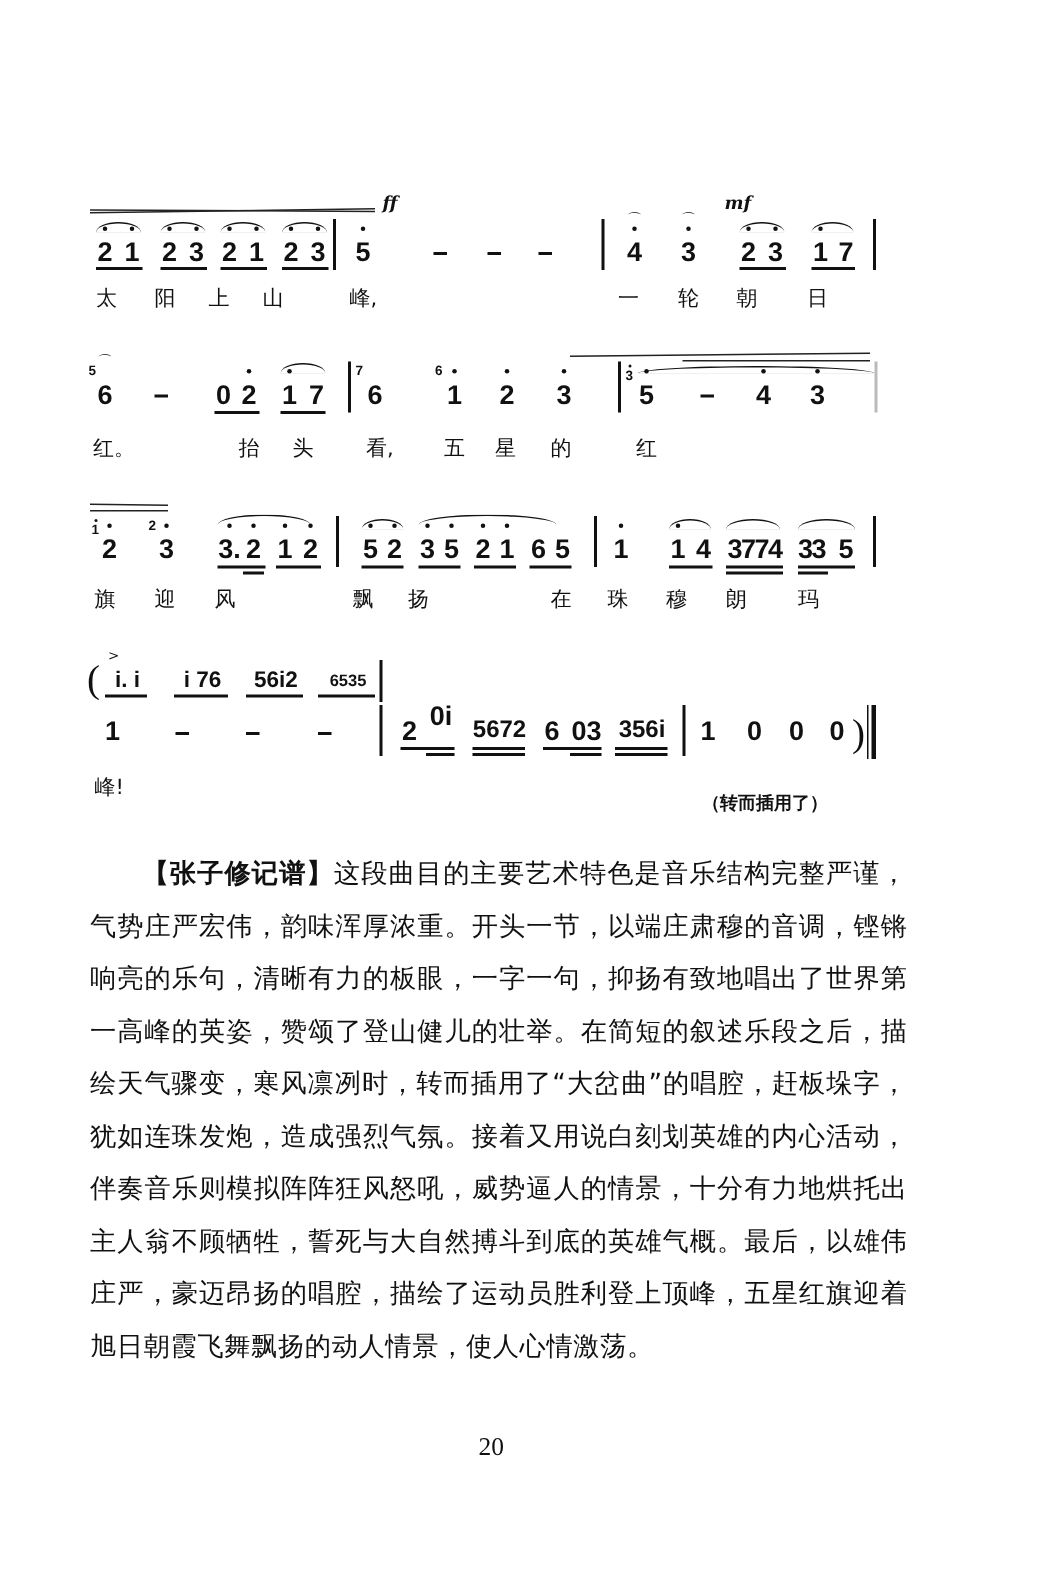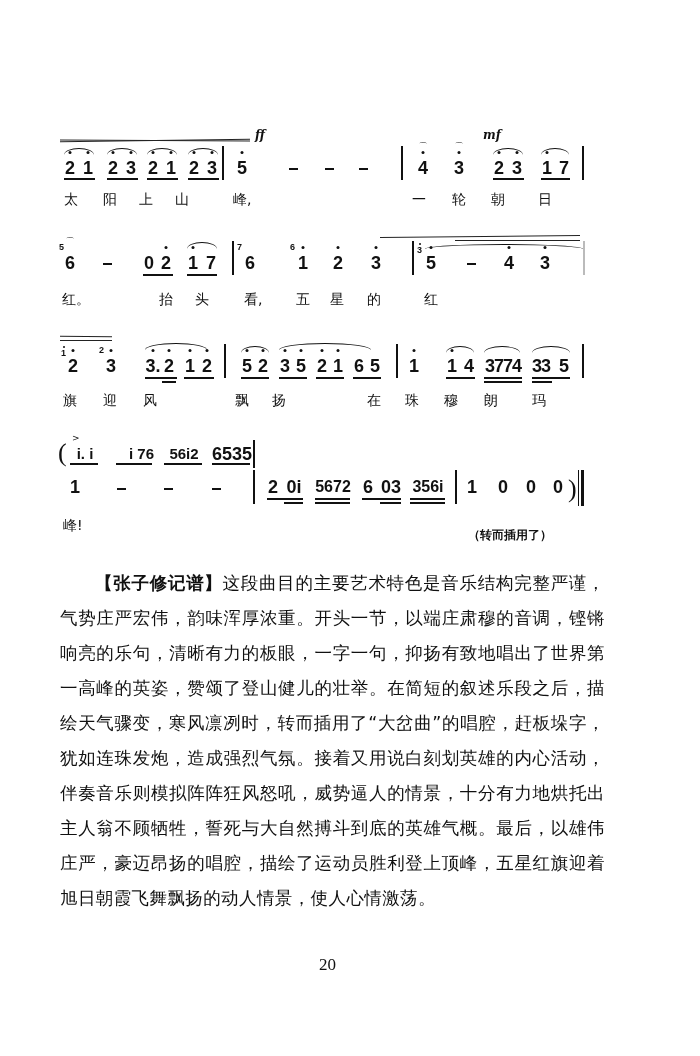--- a/index.html
+++ b/index.html
@@ -185,36 +185,36 @@
   <div class="lyric" style="left:444px; top:392px;">穆</div>
   <div class="lyric" style="left:484px; top:392px;">朗</div>
   <div class="lyric" style="left:532px; top:392px;">玛</div>
 </div>
 
 <div>
   <div class="paren" style="left:58px; top:440px;">(</div>
   <div class="abs" style="left:72px; top:433px; font-size:9px;">&gt;</div>
   <div class="note" style="left:70px; top:444px; width:30px; font-size:15px;"><span>i. i</span></div>
   <div class="ul" style="left:70px; top:463px; width:28px;"></div>
-  <div class="note" style="left:116px; top:444px; width:38px; font-size:15px; text-align:right;"><span>i 76</span></div>
+  <div class="note" style="left:116px; top:444px; width:38px; font-size:15px; text-align:center;"><span>i 76</span></div>
   <div class="ul" style="left:116px; top:463px; width:36px;"></div>
   <div class="note" style="left:164px; top:444px; width:40px; font-size:15px;"><span>56i2</span></div>
   <div class="ul" style="left:164px; top:463px; width:38px;"></div>
-  <div class="note" style="left:212px; top:444px; width:40px; font-size:18px;"><span>6535</span></div>
+  <div class="note" style="left:212px; top:444px; width:40px; font-size:11px;"><span>6535</span></div>
   <div class="ul" style="left:212px; top:463px; width:38px;"></div>
   <div class="bar" style="left:253px; top:440px; height:28px;"></div>
 
   <div class="note" style="left:69px; top:477px; width:12px;"><span>1</span></div>
   <div class="dash" style="left:117px; top:488px;"></div>
   <div class="dash" style="left:164px; top:488px;"></div>
   <div class="dash" style="left:212px; top:488px;"></div>
   <div class="bar" style="left:253px; top:470px; height:34px;"></div>
 
   <div class="note" style="left:267px; top:477px; width:12px;"><span>2</span></div>
-  <div class="note" style="left:284px; top:477px; width:20px;"><span>0i</span></div>
+  <div class="note" style="left:284px; top:467px; width:20px;"><span>0i</span></div>
   <div class="ul" style="left:267px; top:498px; width:36px;"></div>
   <div class="ul" style="left:284px; top:502px; width:19px;"></div>
   <div class="note" style="left:315px; top:477px; width:36px; font-size:16px;"><span>5672</span></div>
   <div class="ul" style="left:315px; top:498px; width:35px;"></div>
   <div class="ul" style="left:315px; top:502px; width:35px;"></div>
   <div class="note" style="left:362px; top:477px; width:12px;"><span>6</span></div>
   <div class="note" style="left:380px; top:477px; width:22px;"><span>03</span></div>
   <div class="ul" style="left:362px; top:498px; width:39px;"></div>
   <div class="ul" style="left:380px; top:502px; width:21px;"></div>
   <div class="note" style="left:410px; top:477px; width:36px; font-size:16px;"><span>356i</span></div>

